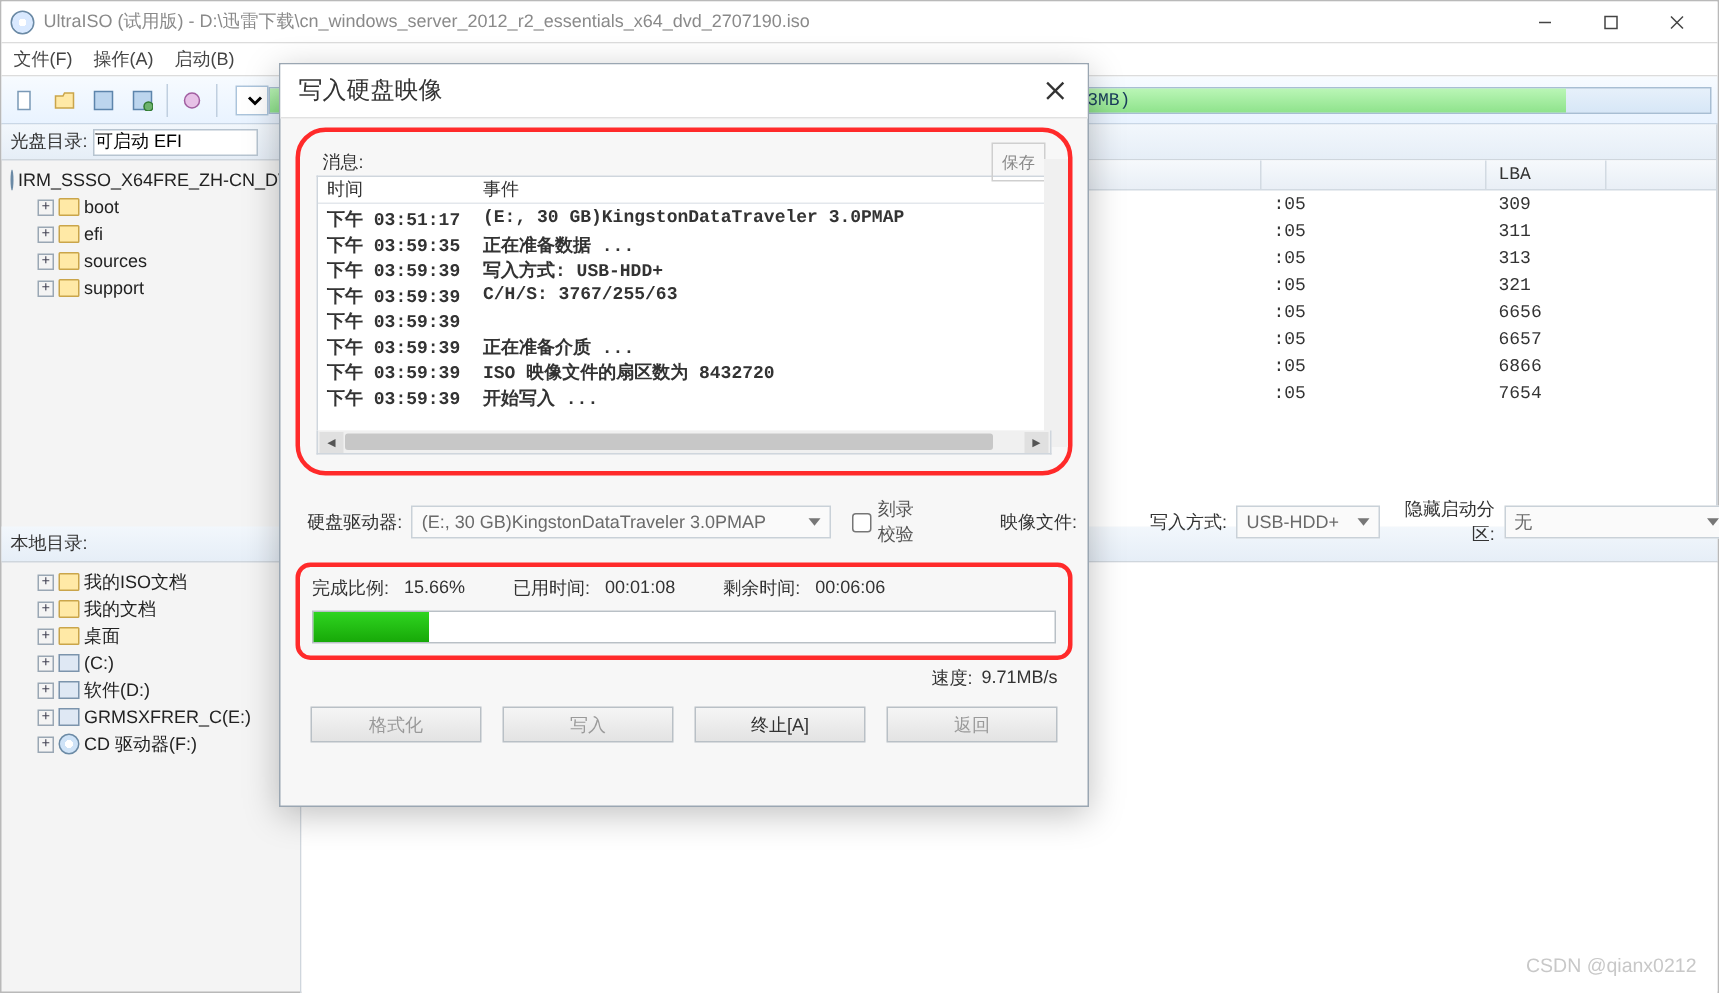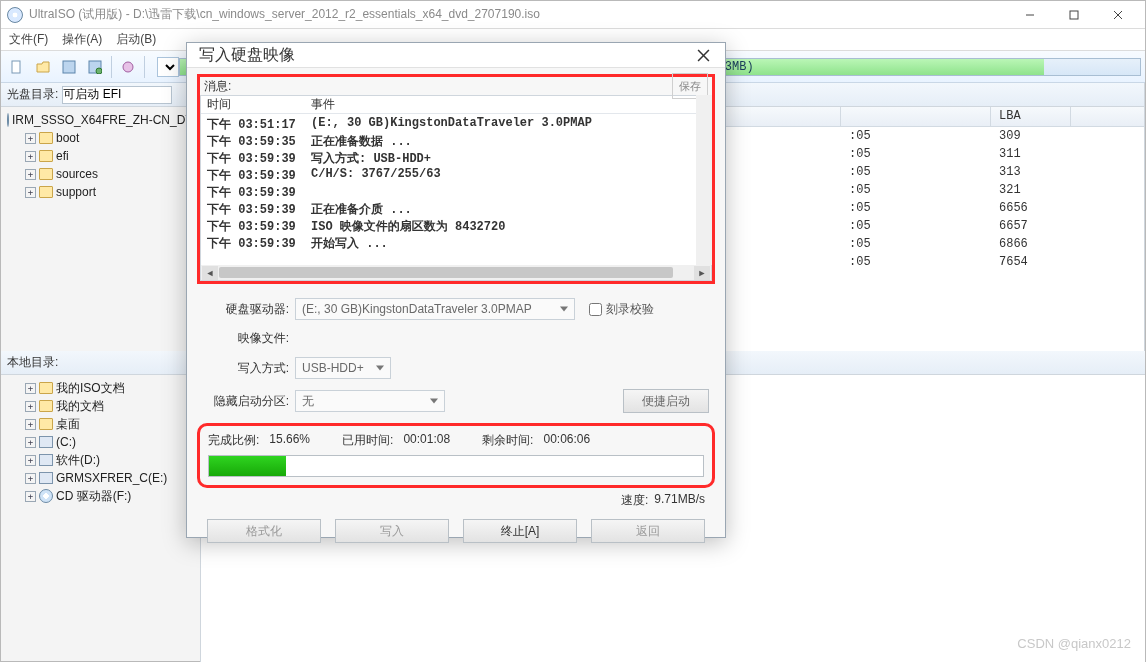--- a/index.html
+++ b/index.html
@@ -115,21 +115,21 @@
   .dlg-title {
     height:36px; display:flex; align-items:center; justify-content:space-between;
     padding:0 10px 0 12px; font-size:16px; background:#fff; border-bottom:1px solid #e1e1e1;
   }
   .dlg-close { width:24px; height:24px; display:flex; align-items:center; justify-content:center; cursor:default; }
   .dlg-close svg { width:13px; height:13px; }
 
   .dlg-body { flex:1; padding:6px 10px 8px 10px; display:flex; flex-direction:column; }
 
   .msg-group {
-    border:3px solid #ff2a2a; border-radius:0; padding:0;
+    border:3px solid #ff2a2a; border-radius:20px; padding:11px;
     position:relative;
   }
   .msg-header-row { display:flex; align-items:center; height:18px; padding:0 4px; }
   .msg-label { color:#333; }
   .save-box { margin-left:auto; font-size:11px; color:#888; border:1px solid #cfcfcf; padding:0 6px; height:26px; display:flex; align-items:center; }
 
   .log-box {
     height:170px; background:#fff; border:1px solid #cfd6dd;
     border-bottom:none;
     overflow:hidden; font-family:"SimSun","Courier New",monospace;
@@ -143,21 +143,21 @@
   .log-scroll {
     height:16px; background:#f0f0f0; border:1px solid #cfd6dd; border-top:none;
     position:relative;
   }
   .hscroll-thumb { position:absolute; left:18px; right:38px; top:2px; bottom:2px; background:#c7c7c7; border-radius:2px; }
   .hscroll-btn { position:absolute; width:16px; height:14px; top:1px; background:#e0e0e0; display:flex; align-items:center; justify-content:center; font-size:9px; color:#555;}
   .hscroll-btn.l { left:1px; }
   .hscroll-btn.r { right:1px; }
   .vbar { position:absolute; top:18px; right:0; bottom:16px; width:16px; background:#f0f0f0; }
 
-  .form-area { margin-top:14px; display:flex; flex-direction:column; gap:10px; padding:0 6px 0 2px; }
+  .form-area { margin-top:14px; display:flex; flex-direction:row; gap:10px; padding:0 6px 0 2px; }
   .form-row { display:flex; align-items:center; gap:6px; }
   .form-label { width:90px; text-align:right; color:#333; }
   .ro-field {
     height:22px; flex:1; background:#fafafa; border:1px solid #c9d1d8;
     padding:0 6px; display:flex; align-items:center; color:#6a6a6a; overflow:hidden; white-space:nowrap;
   }
   .combo { position:relative; }
   .combo::after { content:""; position:absolute; right:6px; top:50%; width:0;height:0;
     border-left:4px solid transparent; border-right:4px solid transparent; border-top:5px solid #777;
     transform:translateY(-50%); }

